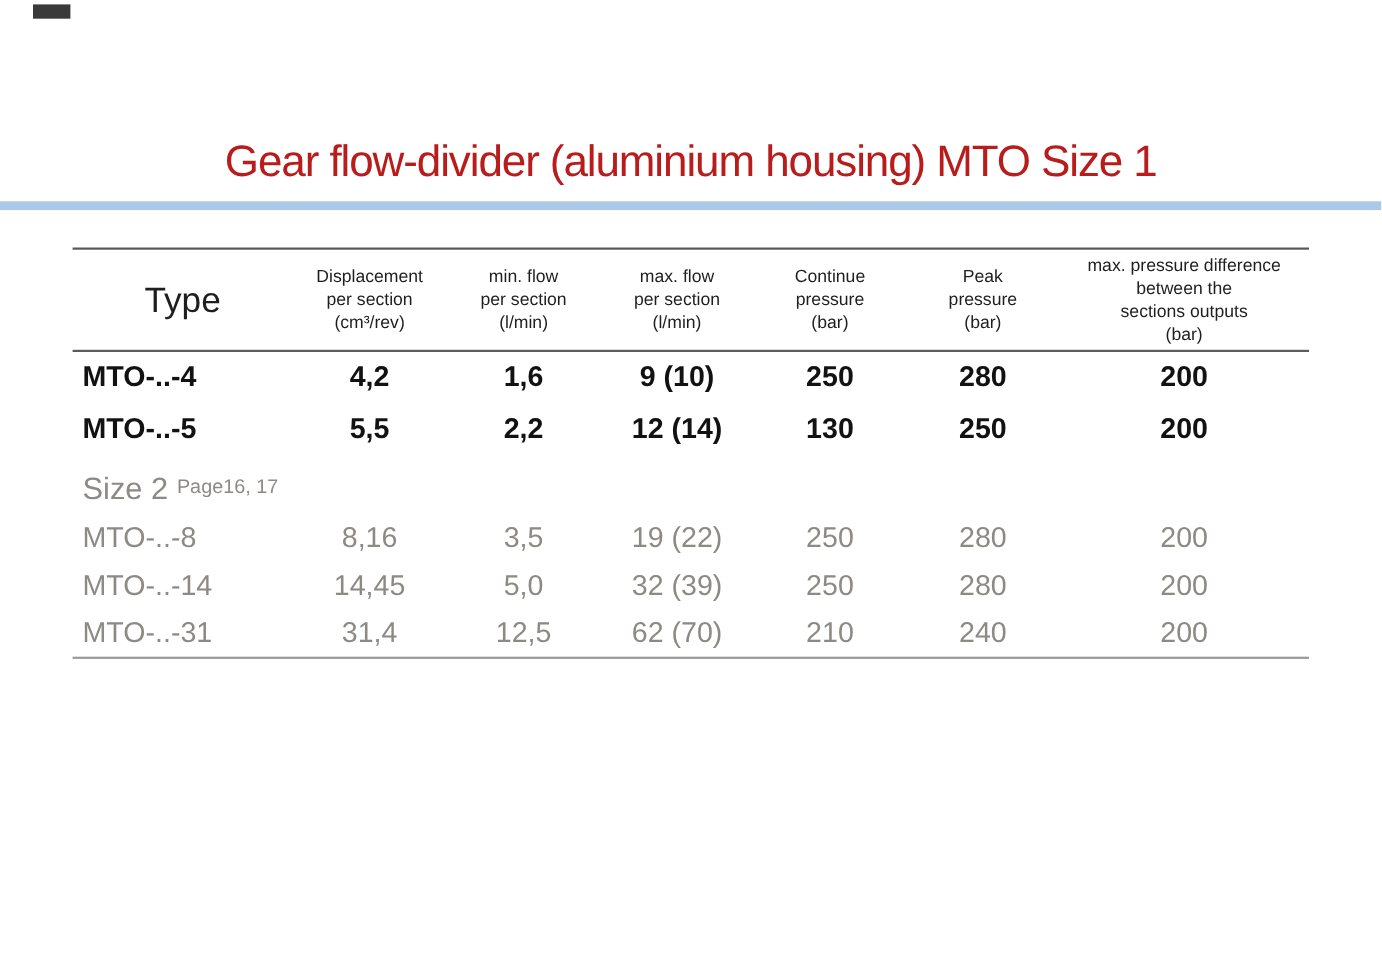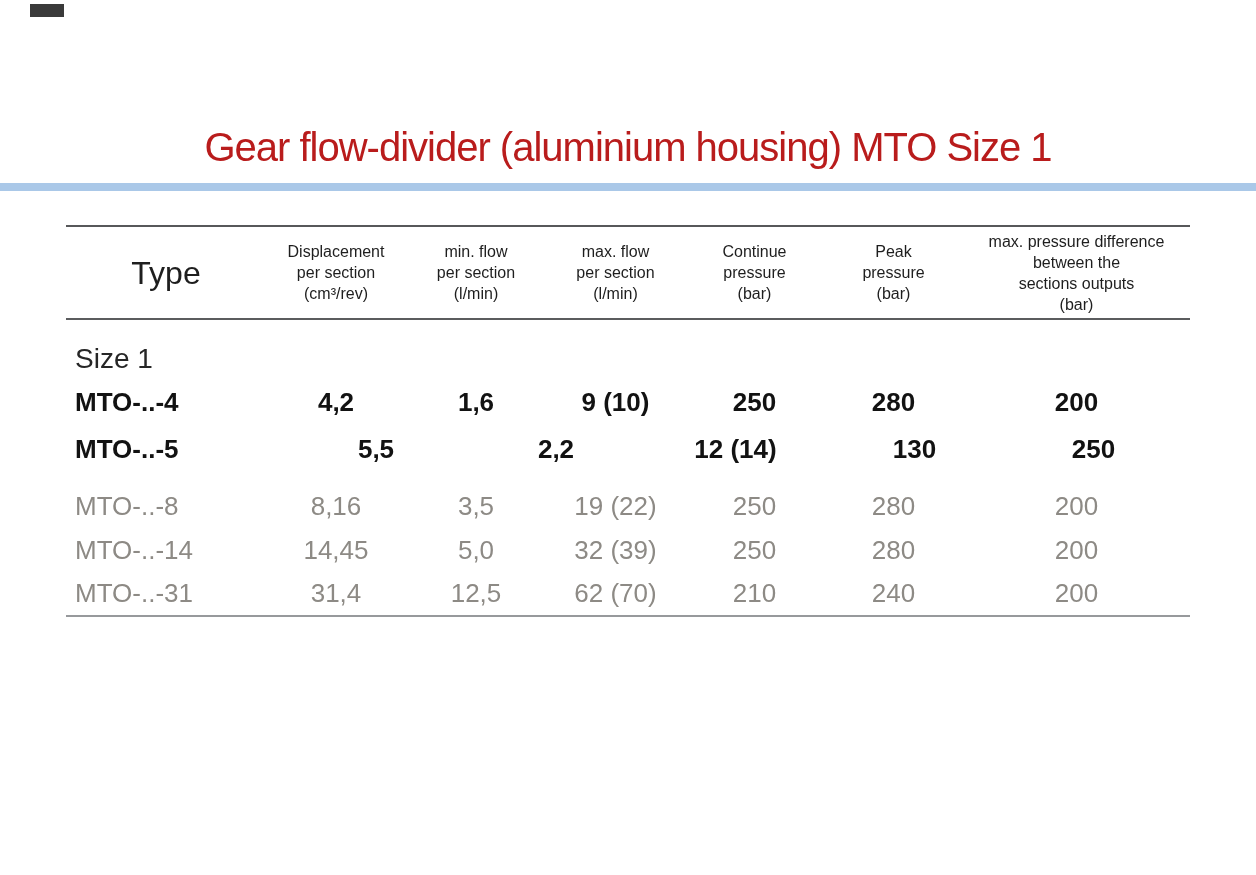--- a/index.html
+++ b/index.html
@@ -57,42 +57,43 @@
     <div class="thead" id="thead" style="grid-template-columns: 200px 140px 140px 139px 139px 139px 227px;">
         <div class="hcell h-type">Type</div>
         <div class="hcell">Displacement<br>per section<br>(cm³/rev)</div>
         <div class="hcell">min. flow<br>per section<br>(l/min)</div>
         <div class="hcell">max. flow<br>per section<br>(l/min)</div>
         <div class="hcell">Continue<br>pressure<br>(bar)</div>
         <div class="hcell">Peak<br>pressure<br>(bar)</div>
         <div class="hcell">max. pressure difference<br>between the<br>sections outputs<br>(bar)</div>
       </div>
     <div class="tbody" id="tbody">
-        <div class="sec-label" style="height: 54px;">
-          <span>Size 1</span>
-        </div>
         <div class="trow s1" style="grid-template-columns: 200px 140px 140px 139px 139px 139px 227px; height: 45px;">
           <div class="cell cell-type">MTO-..-4</div>
           <div class="cell">4,2</div>
           <div class="cell">1,6</div>
           <div class="cell">9 (10)</div>
           <div class="cell">250</div>
           <div class="cell">280</div>
           <div class="cell">200</div>
         </div>
-        <div class="trow s1" style="grid-template-columns: 200px 140px 140px 139px 139px 139px 227px; height: 49px; gap: 40px;">
+        <div class="trow s1" style="grid-template-columns: 200px 140px 140px 139px 139px 139px 227px; height: 49px;">
           <div class="cell cell-type">MTO-..-5</div>
           <div class="cell">5,5</div>
           <div class="cell">2,2</div>
           <div class="cell">12 (14)</div>
           <div class="cell">130</div>
           <div class="cell">250</div>
           <div class="cell">200</div>
         </div>
         <div class="sec-spacer" style="height: 10px;"></div>
+        <div class="sec-label muted" style="height: 36px;">
+          <span>Size 2</span>
+          <span class="sec-note">Page16, 17</span>
+        </div>
         <div class="trow s2" style="grid-template-columns: 200px 140px 140px 139px 139px 139px 227px; height: 44px;">
           <div class="cell cell-type">MTO-..-8</div>
           <div class="cell">8,16</div>
           <div class="cell">3,5</div>
           <div class="cell">19 (22)</div>
           <div class="cell">250</div>
           <div class="cell">280</div>
           <div class="cell">200</div>
         </div>
         <div class="trow s2" style="grid-template-columns: 200px 140px 140px 139px 139px 139px 227px; height: 44px;">

